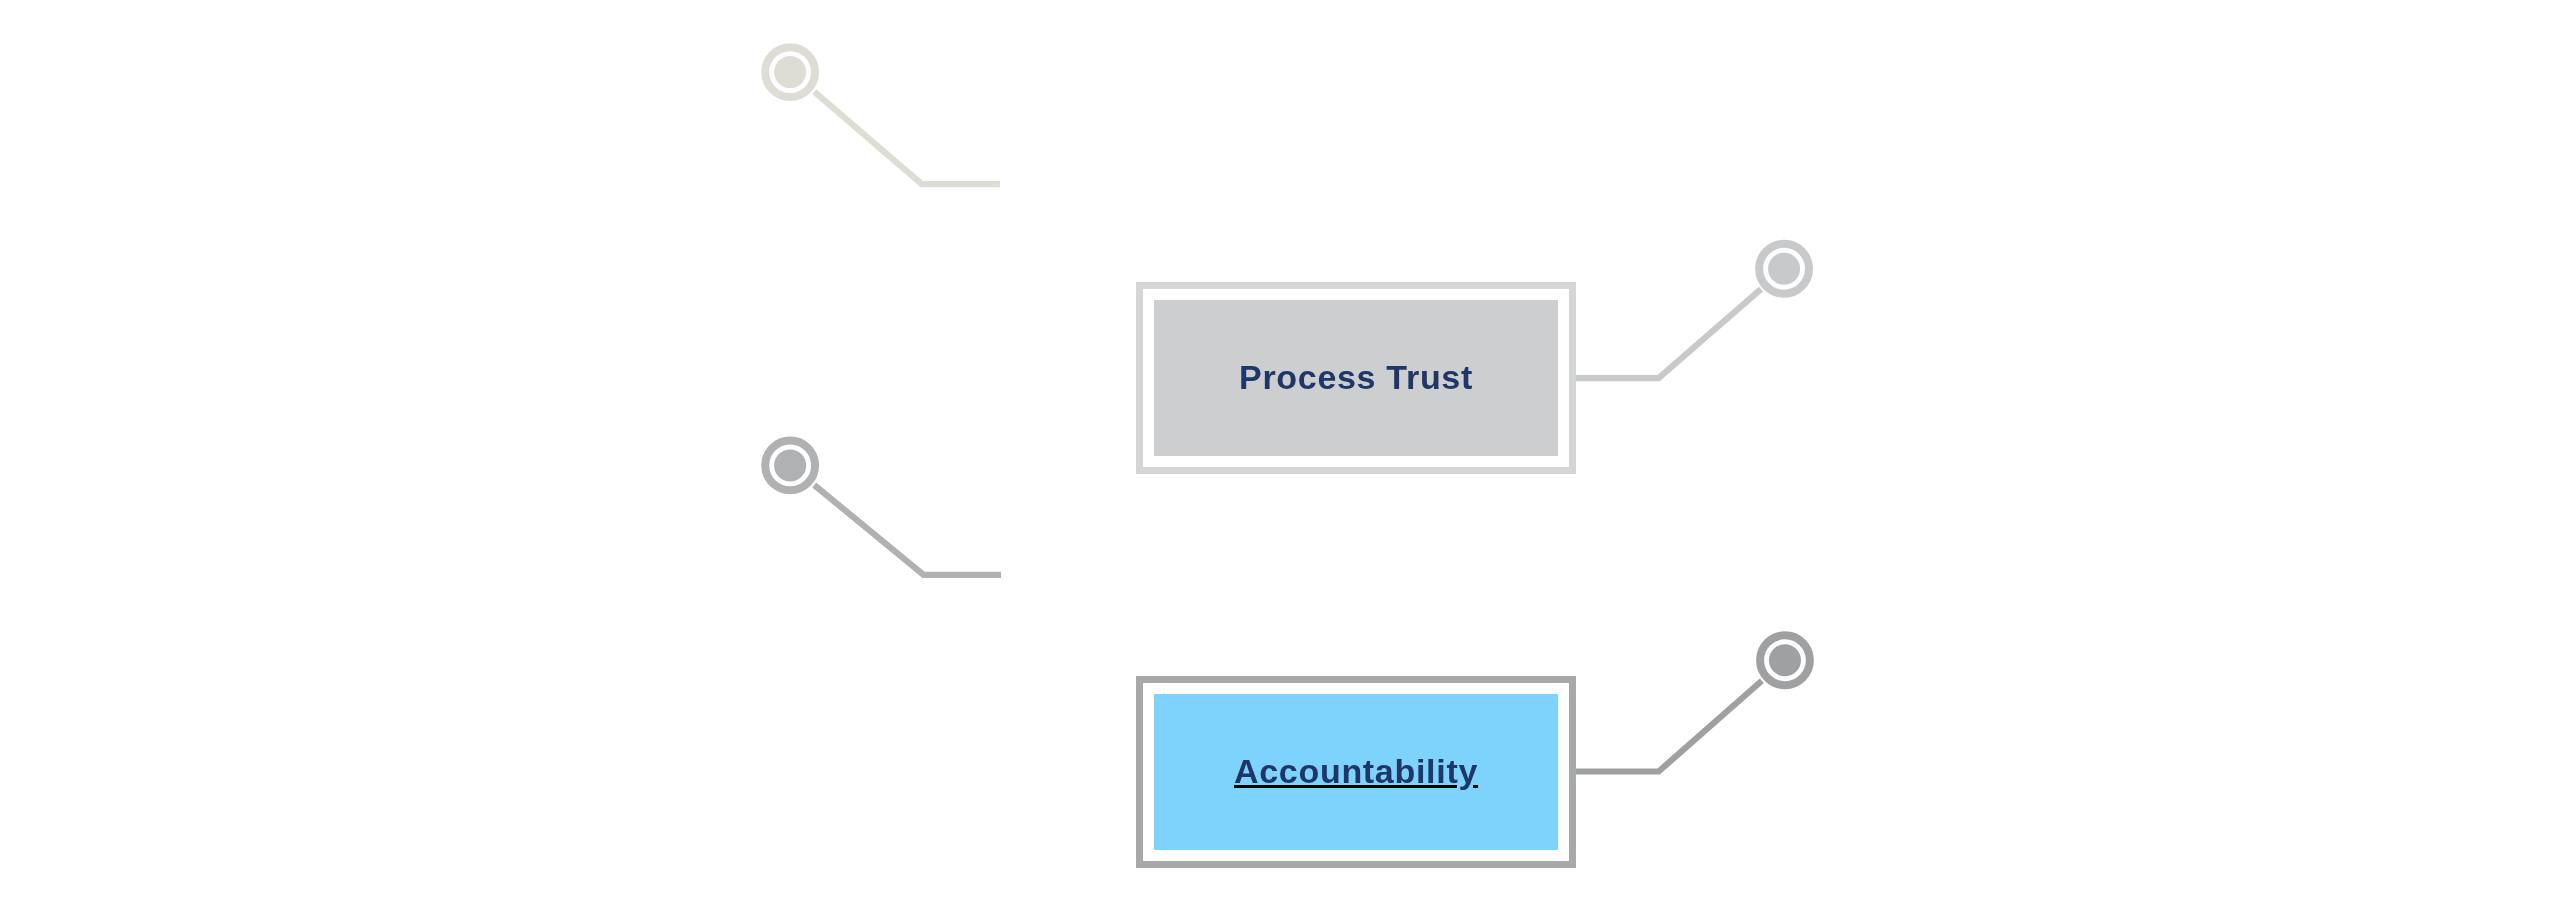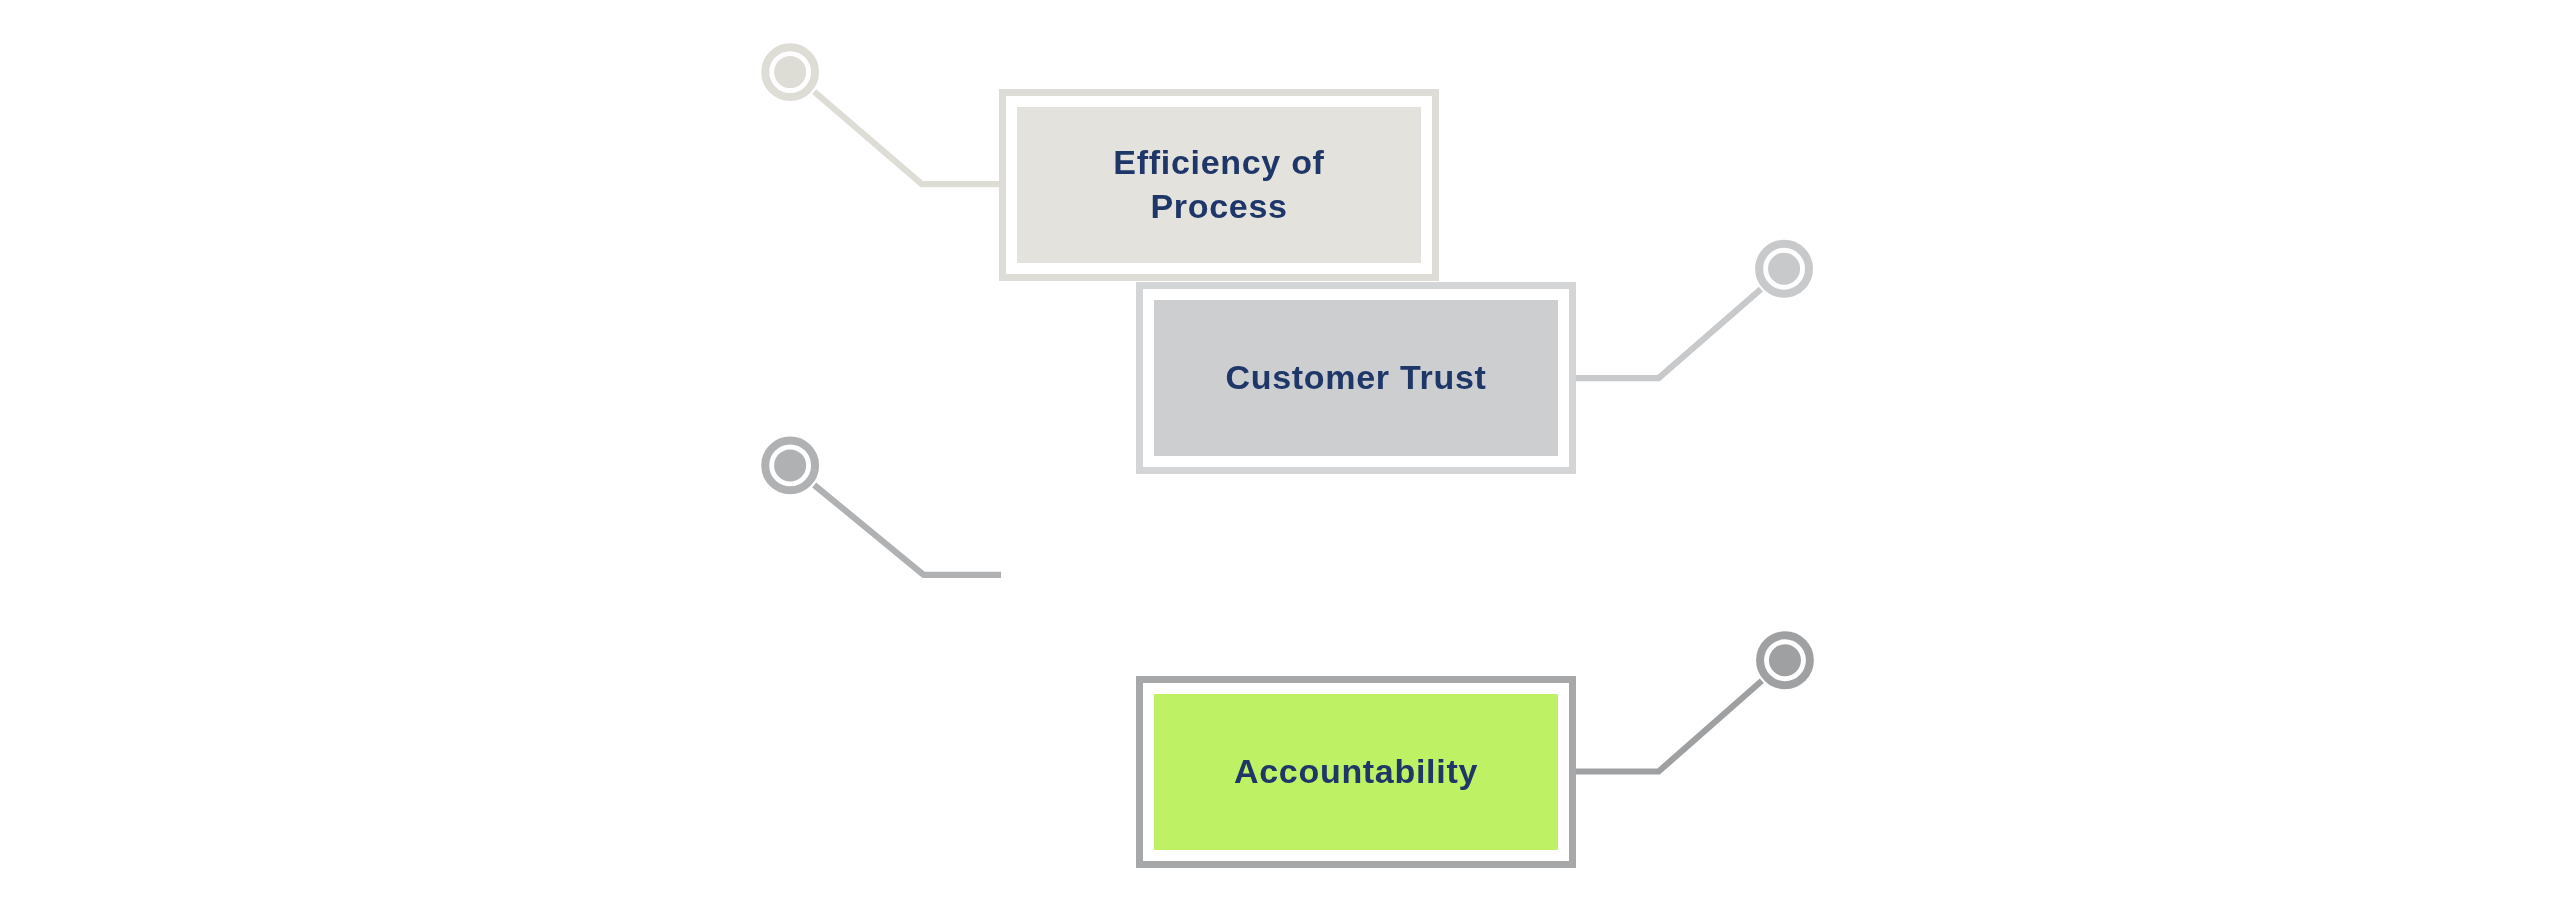--- a/index.html
+++ b/index.html
@@ -84,33 +84,28 @@
       <circle cx="888" cy="523" r="18" style="fill: rgb(176, 177, 179);"></circle>
     </g>
 
     <g>
       <polyline points="1770,867 1864,867 1980,765" style="stroke: rgb(159, 160, 162);"></polyline>
       <circle class="ring" cx="2006" cy="742" r="28" style="stroke: rgb(159, 160, 162);"></circle>
       <circle cx="2006" cy="742" r="18" style="fill: rgb(159, 160, 162);"></circle>
     </g>
   </svg>
 
-  <div class="box pos-1" style="border-color: rgb(222, 220, 215);">
-    <div class="box-fill" style="background: rgb(228, 226, 220);">
-      <span class="box-label" style="color: rgb(30, 55, 104);">Efficiency of Process</span>
-    </div>
-  </div>
 
   <div class="box pos-2" style="border-color: rgb(212, 213, 215);">
     <div class="box-fill" style="background: rgb(205, 206, 208);">
-      <span class="box-label" style="color: rgb(30, 55, 104);">Customer Trust</span>
+      <span class="box-label" style="color: rgb(30, 55, 104);">Process Trust</span>
     </div>
   </div>
 
 
   <div class="box pos-4" style="border-color: rgb(167, 168, 170);">
-    <div class="box-fill" style="background: #bef264;">
+    <div class="box-fill" style="background: #7dd3fc; text-decoration: underline;">
       <span class="box-label" style="color: rgb(30, 55, 104);">Accountability</span>
     </div>
   </div>
 
 </div>
 
 
 </body></html>

